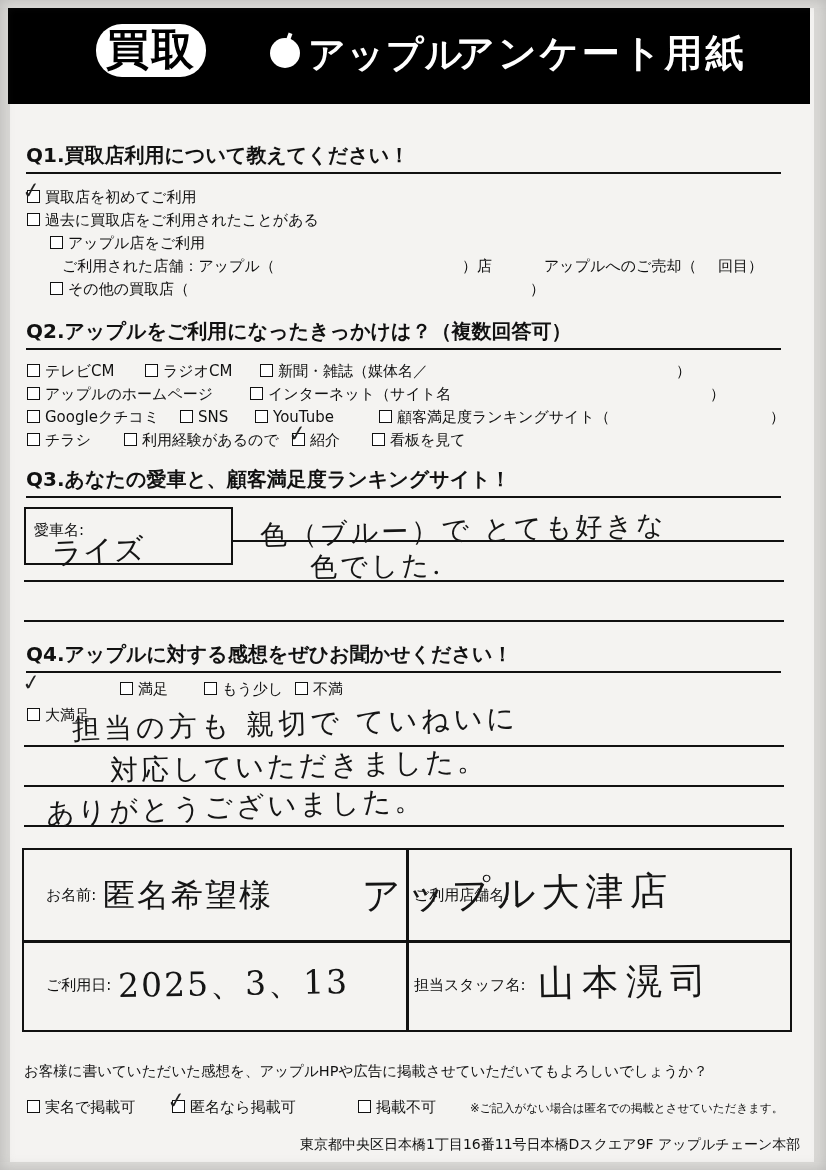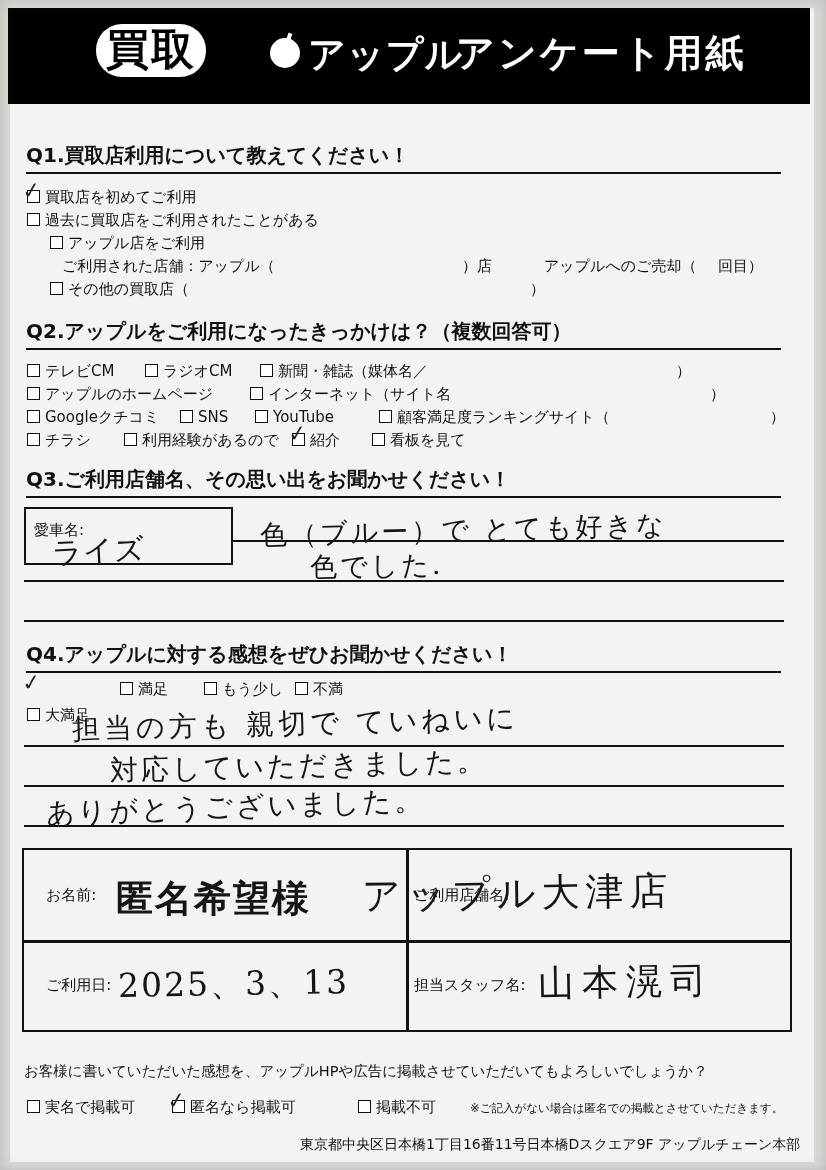--- a/index.html
+++ b/index.html
@@ -228,21 +228,21 @@
     <span class="cb"></span><span>利用経験があるので</span>
   </div>
   <div class="opt" style="left:292px;top:431px;">
     <span class="cb"></span><span>紹介</span>
   </div>
   <div class="checkmark" style="left:288px;top:421px;">✓</div>
   <div class="opt" style="left:372px;top:431px;">
     <span class="cb"></span><span>看板を見て</span>
   </div>
 
-  <div class="qhead" style="left:26px;top:466px;">Q3.ご利用店舗名、その思い出をお聞かせください！</div>
+  <div class="qhead" style="left:26px;top:466px;">Q3.あなたの愛車と、顧客満足度ランキングサイト！</div>
   <div class="qrule" style="left:26px;top:496px;width:755px;"></div>
 
   <div class="aisha-box"></div>
   <div class="aisha-label">愛車名:</div>
   <div class="hw hw-slant" style="left:52px;top:531px;font-size:30px;">ライズ</div>
 
   <div class="writeline" style="left:232px;top:540px;width:552px;"></div>
   <div class="writeline" style="left:24px;top:580px;width:760px;"></div>
   <div class="writeline" style="left:24px;top:620px;width:760px;"></div>
 
@@ -273,21 +273,21 @@
   <div class="hw" style="left:72px;top:705px;font-size:28px;letter-spacing:4px;transform:rotate(-1.5deg);">担当の方も 親切で ていねいに</div>
   <div class="hw" style="left:110px;top:747px;font-size:28px;letter-spacing:3px;transform:rotate(-1.5deg);">対応していただきました。</div>
   <div class="hw" style="left:46px;top:788px;font-size:28px;letter-spacing:3px;transform:rotate(-2deg);">ありがとうございました。</div>
 
   <div class="tbl">
     <div class="vline"></div>
     <div class="hline"></div>
   </div>
 
   <div class="cell-label" style="left:46px;top:886px;">お名前:</div>
-  <div class="hw" style="left:116px;top:874px;font-size:37px;letter-spacing:2px;font-weight:bold;">匿名希望様</div>
+  <div class="hw" style="left:103px;top:874px;font-size:32px;letter-spacing:2px;">匿名希望様</div>
 
   <div class="cell-label" style="left:414px;top:886px;">ご利用店舗名:</div>
   <div class="hw" style="left:362px;top:868px;font-size:38px;letter-spacing:6px;transform:rotate(-1deg);">アップル大津店</div>
 
   <div class="cell-label" style="left:46px;top:976px;">ご利用日:</div>
   <div class="hw" style="left:118px;top:962px;font-size:33px;letter-spacing:2px;transform:rotate(-1deg);">2025、3、13</div>
 
   <div class="cell-label" style="left:414px;top:976px;">担当スタッフ名:</div>
   <div class="hw" style="left:538px;top:958px;font-size:36px;letter-spacing:8px;transform:rotate(-1deg);">山本滉司</div>
 

